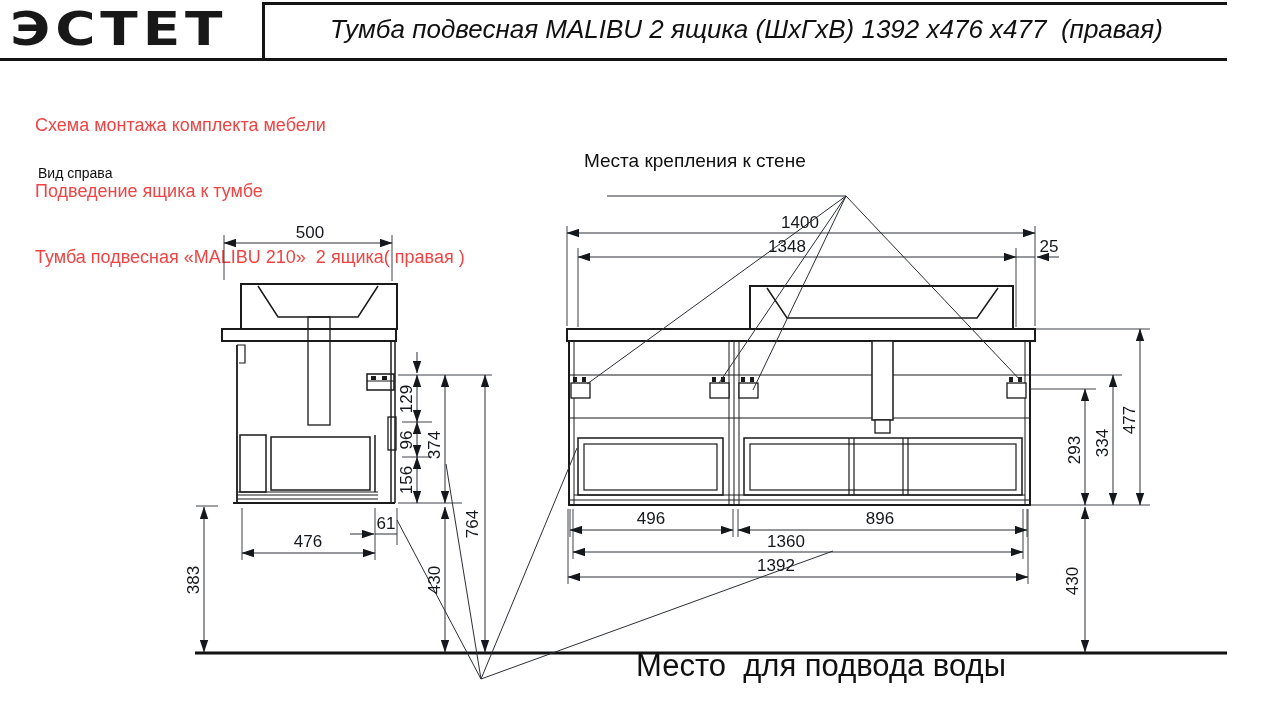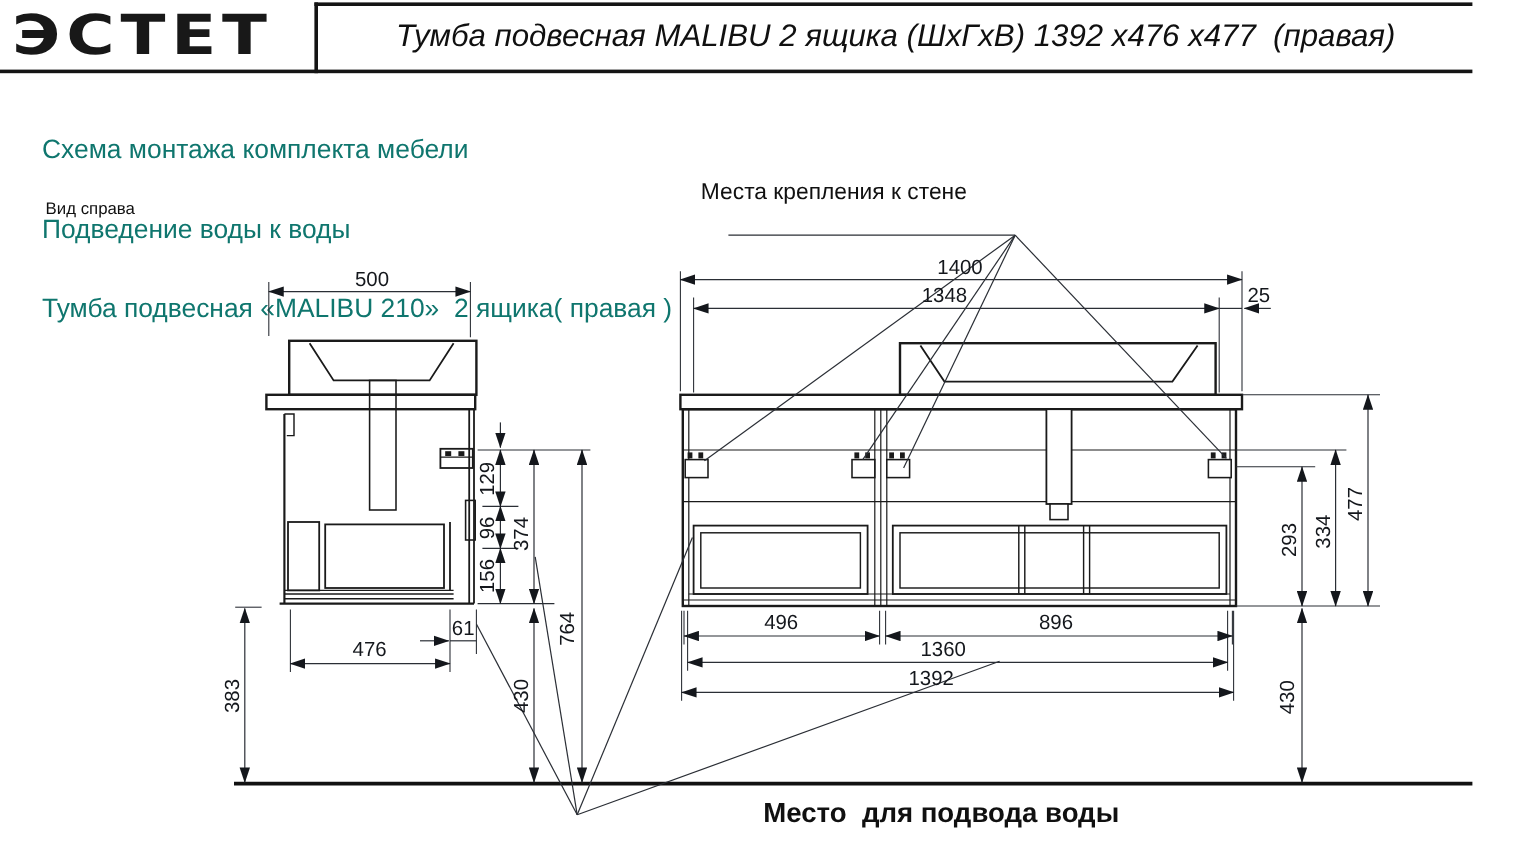--- a/index.html
+++ b/index.html
@@ -5,40 +5,40 @@
   html,body{margin:0;padding:0;background:#fff;}
   #page{position:relative;width:1227px;height:701px;background:#fff;overflow:hidden;
         font-family:"Liberation Sans",sans-serif;color:#14171c;}
   .abs{position:absolute;}
   #logo{left:10px;top:2px;font-family:"DejaVu Sans",sans-serif;font-size:45px;font-weight:900;
         letter-spacing:4px;color:#181818;transform:scaleX(1.22) scaleY(1.02);transform-origin:left top;}
   #rule{left:0;top:58px;width:1265px;height:3px;background:#141414;}
   #titlebox{left:262px;top:2px;width:986px;height:56px;border-left:3px solid #141414;
             border-top:3px solid #141414;}
   #titletext{left:330px;top:14px;font-size:26px;font-style:italic;white-space:pre;color:#101010;text-align:right;}
-  #notes{left:35px;top:70px;font-size:22px;line-height:22px;white-space:pre;color:#0f766e;}
+  #notes{left:35px;top:70px;font-size:18px;line-height:22px;white-space:pre;color:#ef4444;}
   .lbl{font-size:14px;color:#101010;white-space:pre;}
-  #waterlbl{left:636px;top:664px;font-size:23px;font-weight:bold;}
+  #waterlbl{left:636px;top:648px;font-size:31px;}
   #sidelbl{left:38px;top:165px;}
   #mountlbl{left:584px;top:150px;font-size:19px;}
   svg text.dim{font-family:"Liberation Sans",sans-serif;font-size:17px;fill:#14171c;text-anchor:middle;}
 </style>
 </head>
 <body>
 
 <div id="page">
 
   <div id="logo" class="abs">ЭСТЕТ</div>
   <div id="titlebox" class="abs"></div>
   <div id="titletext" class="abs">Тумба подвесная MALIBU 2 ящика (ШхГхВ) 1392 х476 х477  (правая)</div>
   <div id="rule" class="abs"></div>
 
   <div id="notes" class="abs">
     <div>Схема монтажа комплекта мебели</div>
-    <div>Подведение воды к воды</div>
+    <div>Подведение ящика к тумбе</div>
     <div>Тумба подвесная «MALIBU 210»  2 ящика( правая )</div>
   </div>
 
   <div id="sidelbl" class="abs lbl">Вид справа</div>
   <div id="mountlbl" class="abs lbl">Места крепления к стене</div>
   <div id="waterlbl" class="abs lbl">Место  для подвода воды</div>
 
   <svg class="abs" style="left:0;top:0" width="1265" height="701" viewBox="0 0 1265 701">
     <defs>
       <marker id="ah" viewBox="0 0 12 8" refX="11.5" refY="4" markerWidth="13" markerHeight="9" orient="auto-start-reverse" markerUnits="userSpaceOnUse">

